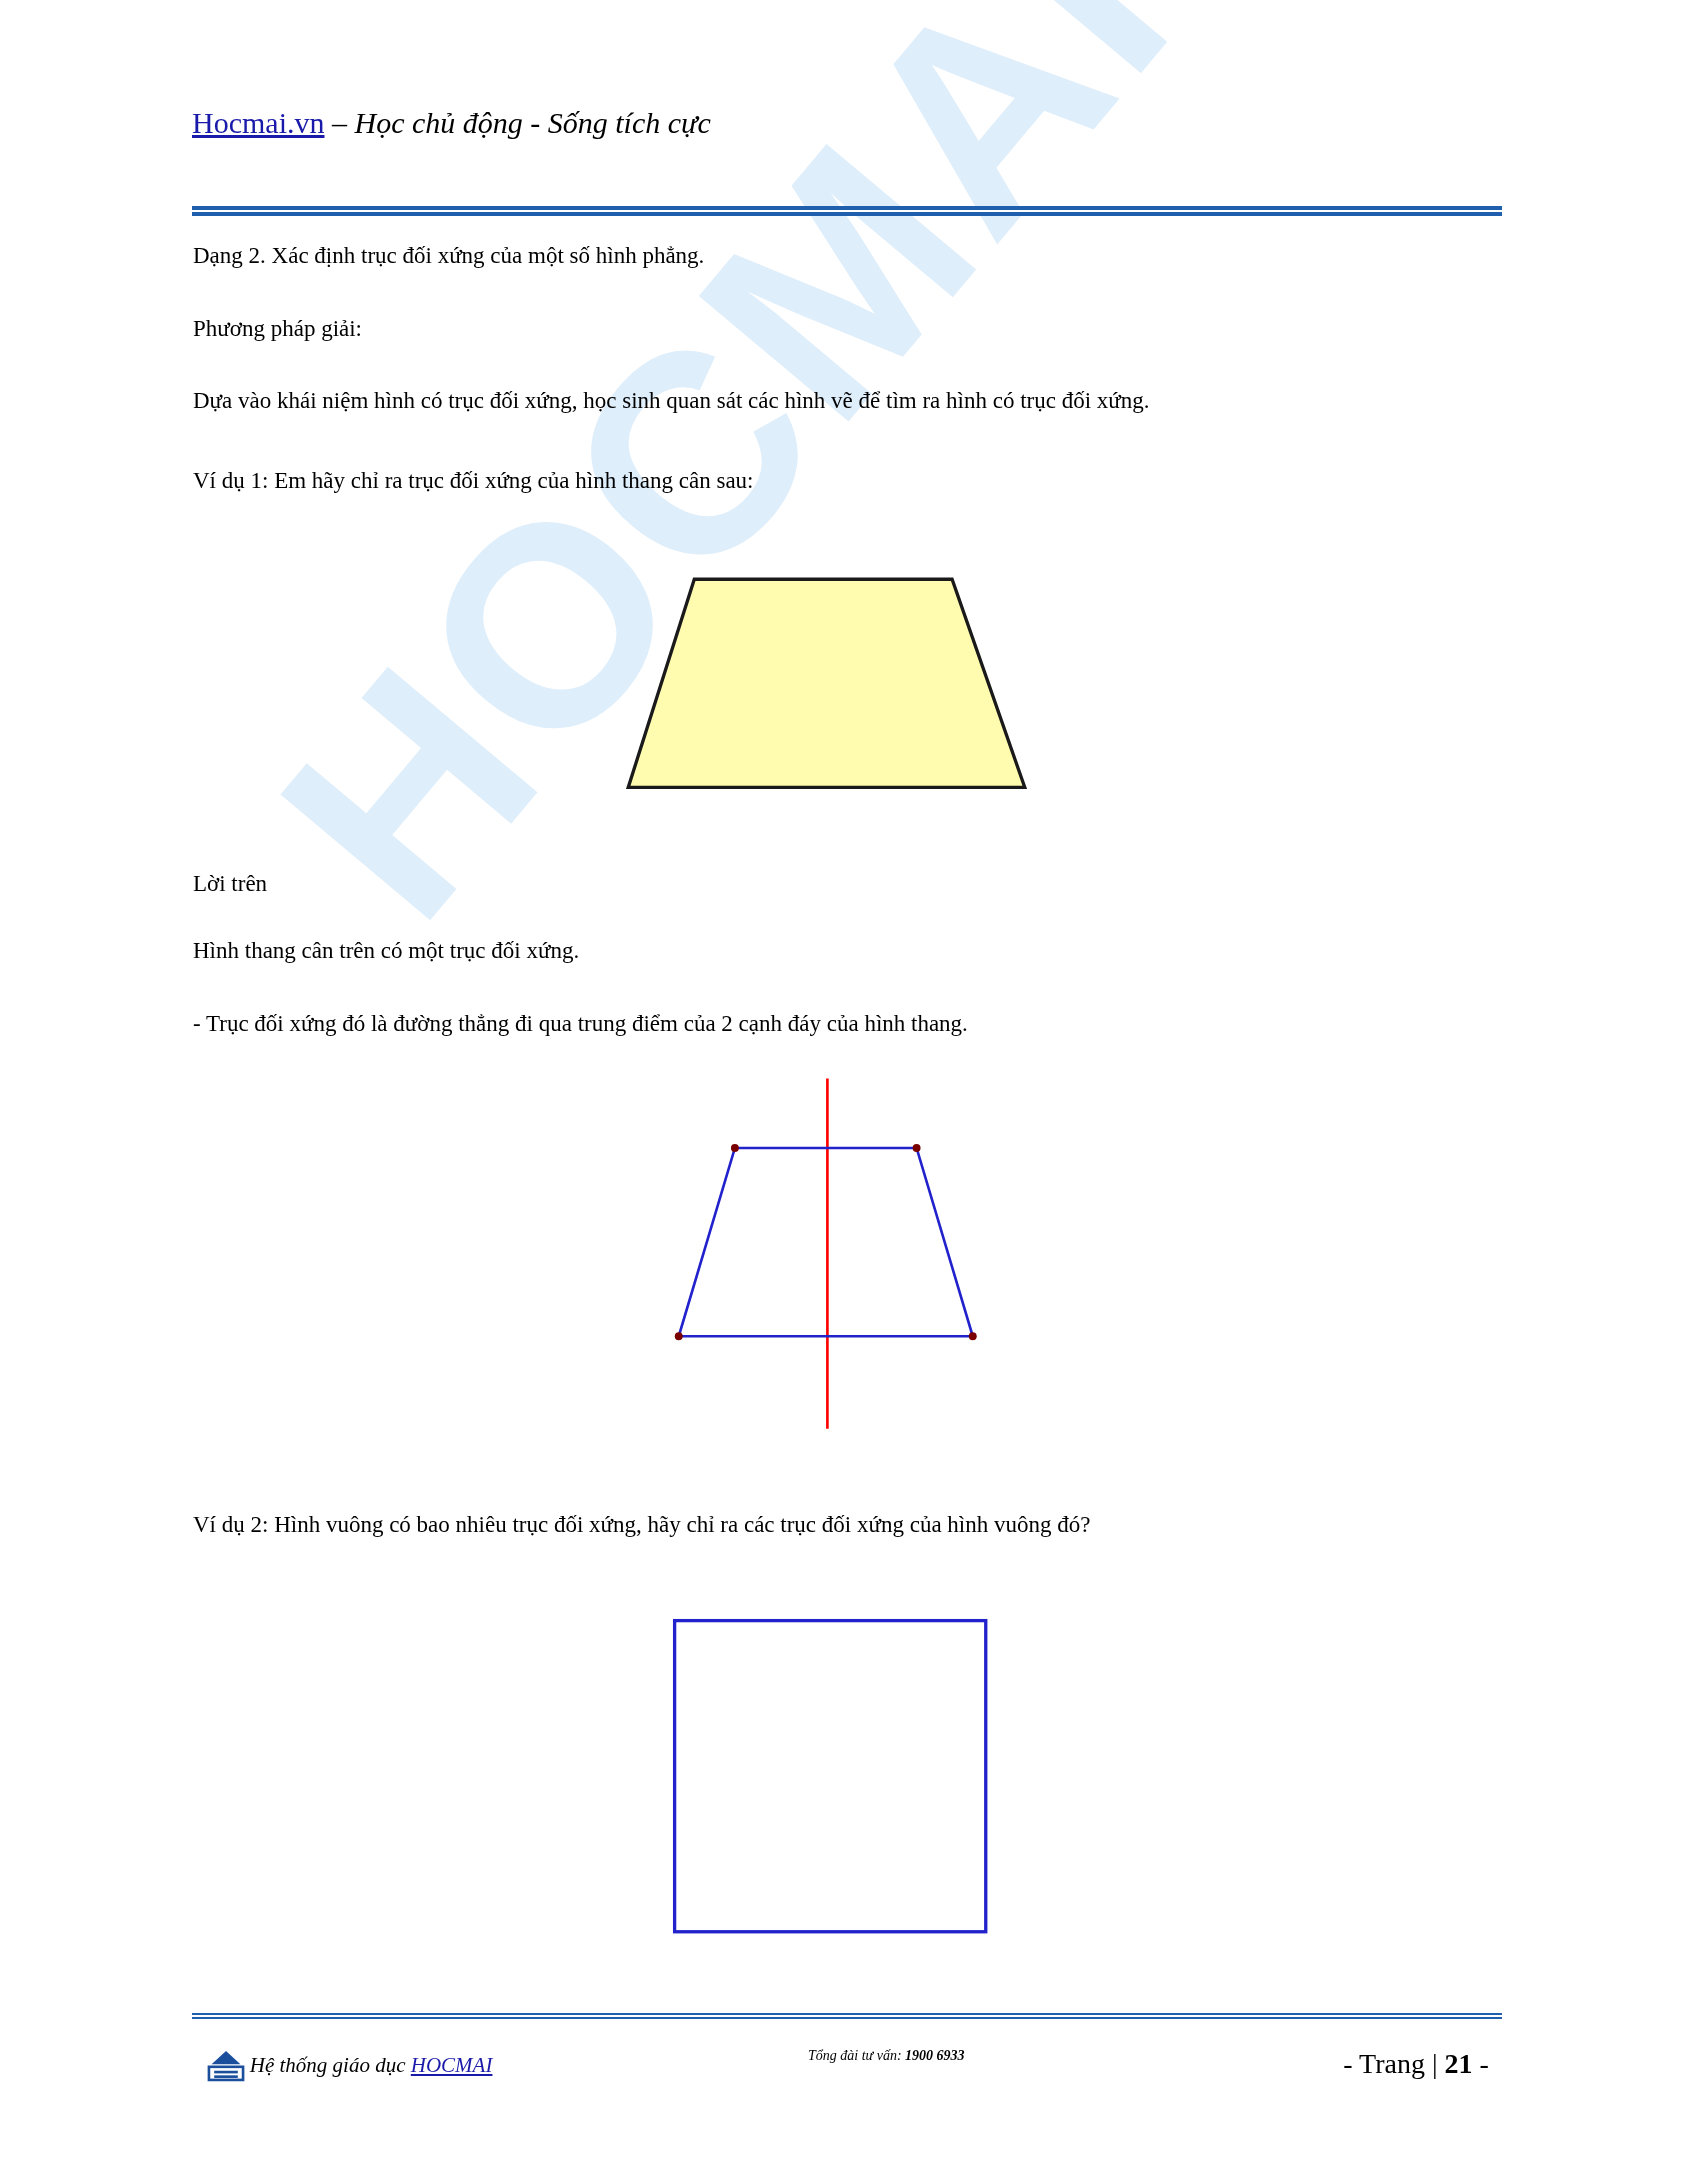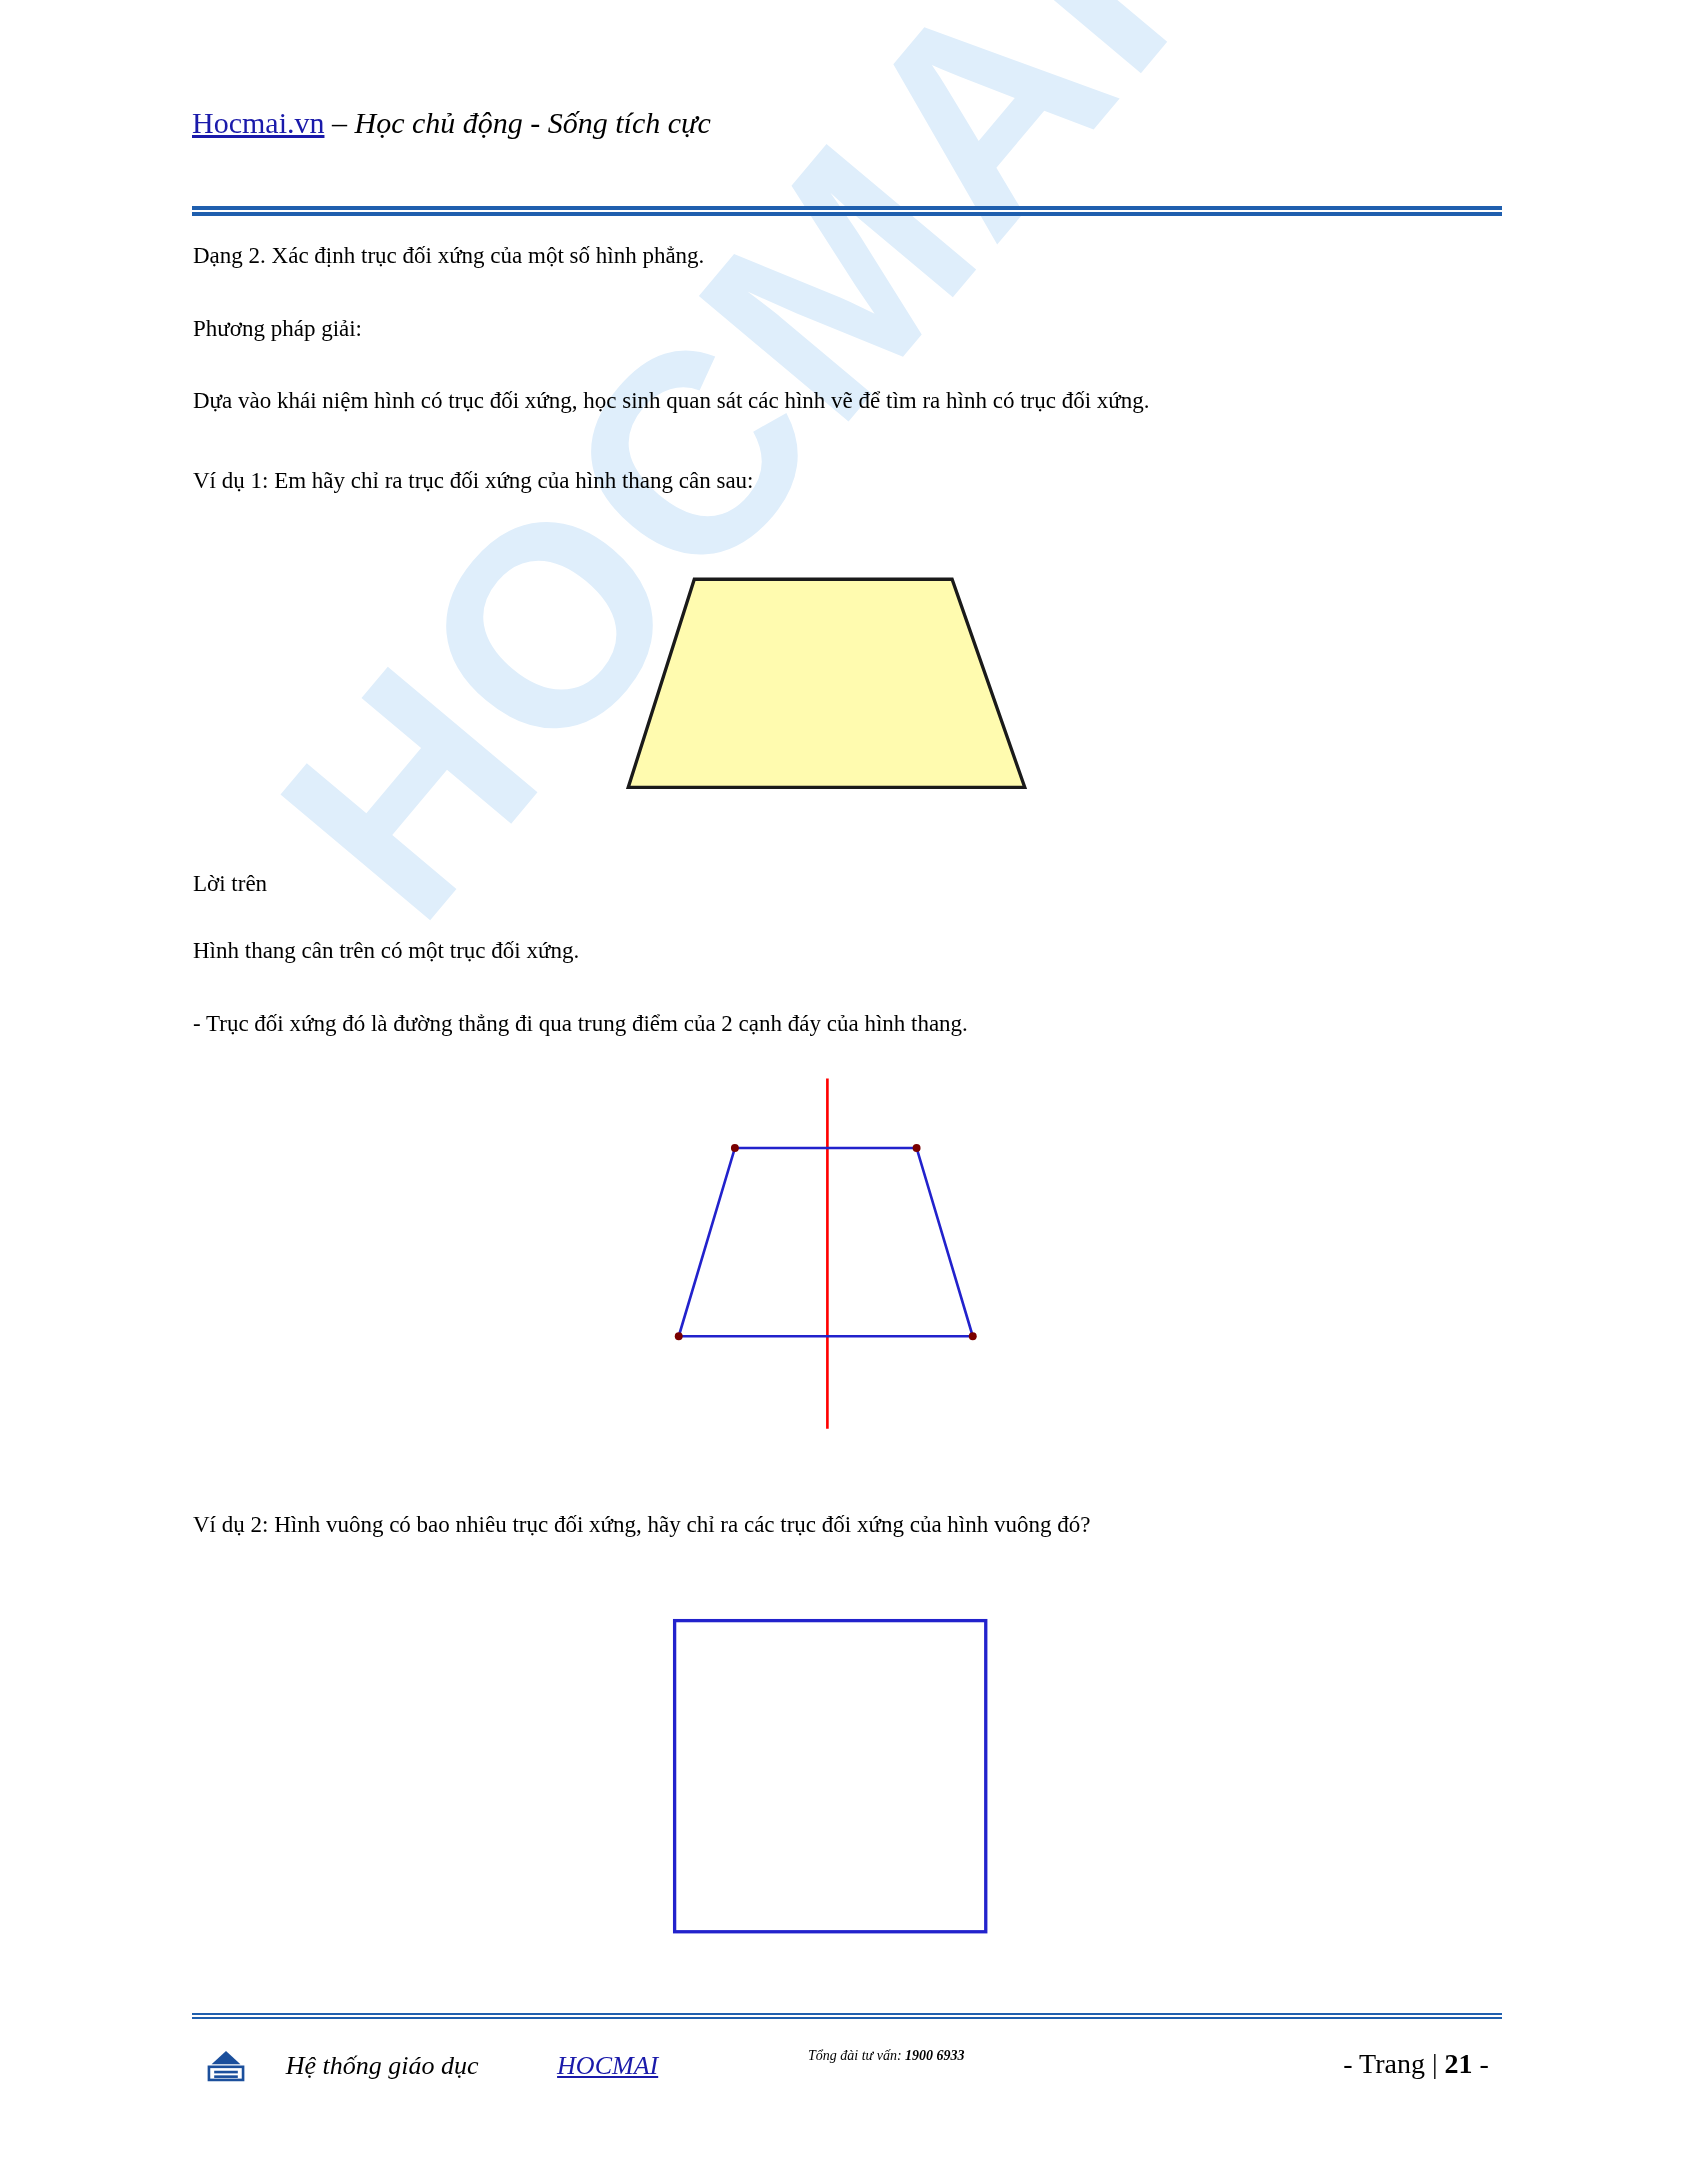--- a/index.html
+++ b/index.html
@@ -150,24 +150,23 @@
     top: 2039px;
     width: 1310px;
     height: 60px;
   }
   .footer-left {
     position: absolute;
     left: 13.2px;
     top: 8px;
     display: flex;
     align-items: center;
-    font-size: 26px;
-    font-style: italic;
-    white-space: nowrap;
-    gap: 36px;
+    font-size: 21px;
+    font-style: italic;
+    white-space: nowrap;
   }
   .footer-logo {
     width: 42px;
     height: 37px;
     margin-right: 2.6px;
     position: relative;
   }
   .footer-hocmai {
     color: #1a1aaa;
     text-decoration: underline;

